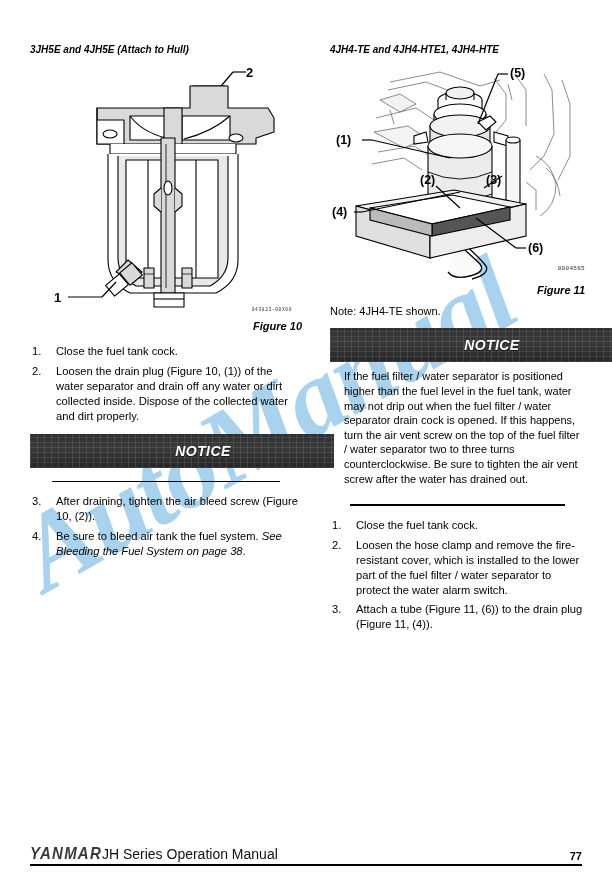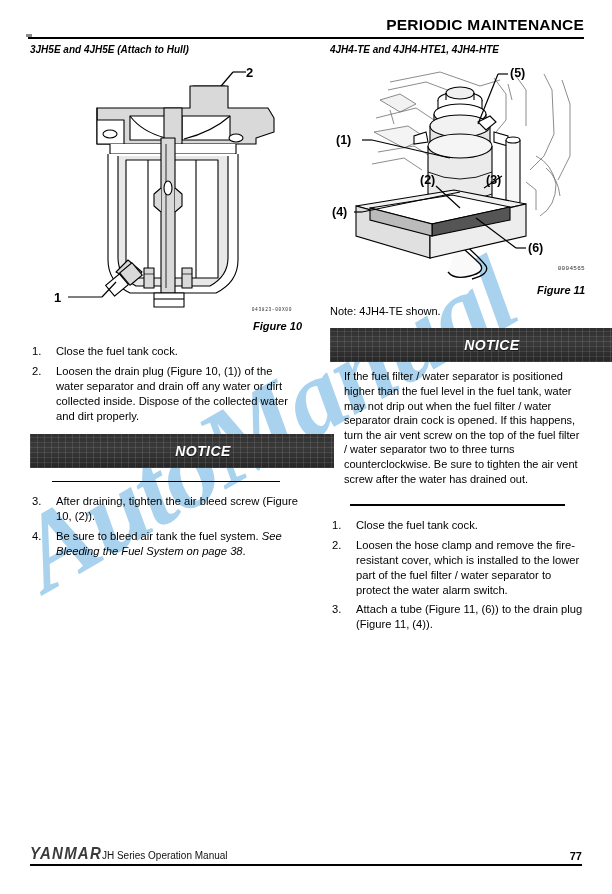--- a/index.html
+++ b/index.html
@@ -210,21 +210,21 @@
     font-family: "Liberation Sans", sans-serif;
     font-size: 15px;
     font-weight: bold;
     font-style: italic;
     letter-spacing: 1.2px;
     color: #3a3a3a;
     transform: scaleY(1.12);
     transform-origin: left bottom;
   }
   .footer-sub {
-    font-size: 10px;
+    font-size: 14px;
     color: #111;
   }
   .footer-page {
     font-size: 11px;
     font-weight: bold;
   }
   .footer-rule {
     height: 1.6px;
     background: #000;
     margin-top: 2px;
@@ -235,26 +235,20 @@
 </style>
 </head>
 <body>
 
 <div class="page">
 
   <div class="watermark">
     <div class="watermark-text">AutoManual</div>
   </div>
 
-  <div class="header">
-    <div class="header-title">PERIODIC MAINTENANCE</div>
-    <div class="header-rule">
-      <div class="header-tick"></div>
-    </div>
-  </div>
 
   <div class="col col-left">
 
     <div class="section-heading">3JH5E and 4JH5E (Attach to Hull)</div>
 
     <div class="figure-box">
       <svg width="272" height="258" viewBox="0 0 272 258">
         <g stroke="#000" fill="none" stroke-width="1.1" stroke-linejoin="round">
 
           <line x1="203" y1="12" x2="186" y2="32" stroke-width="1.2"></line>

